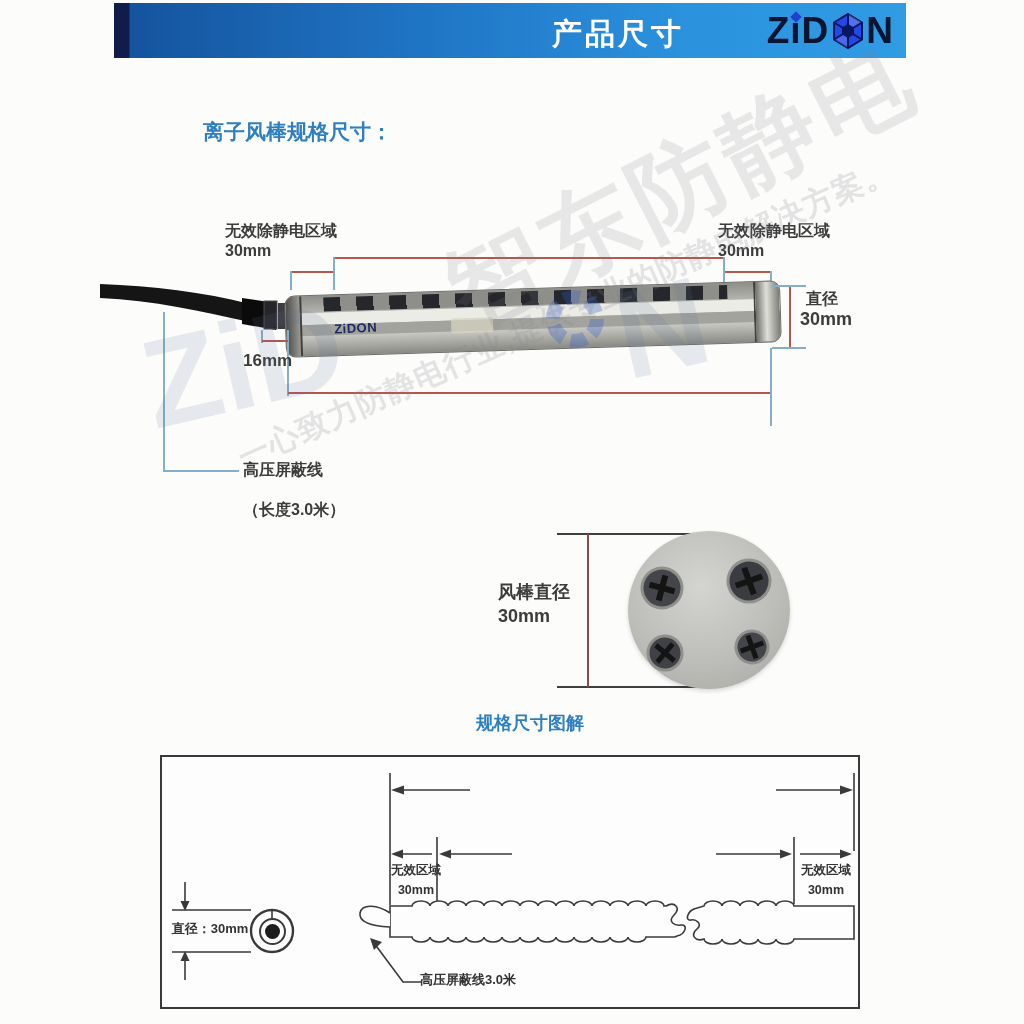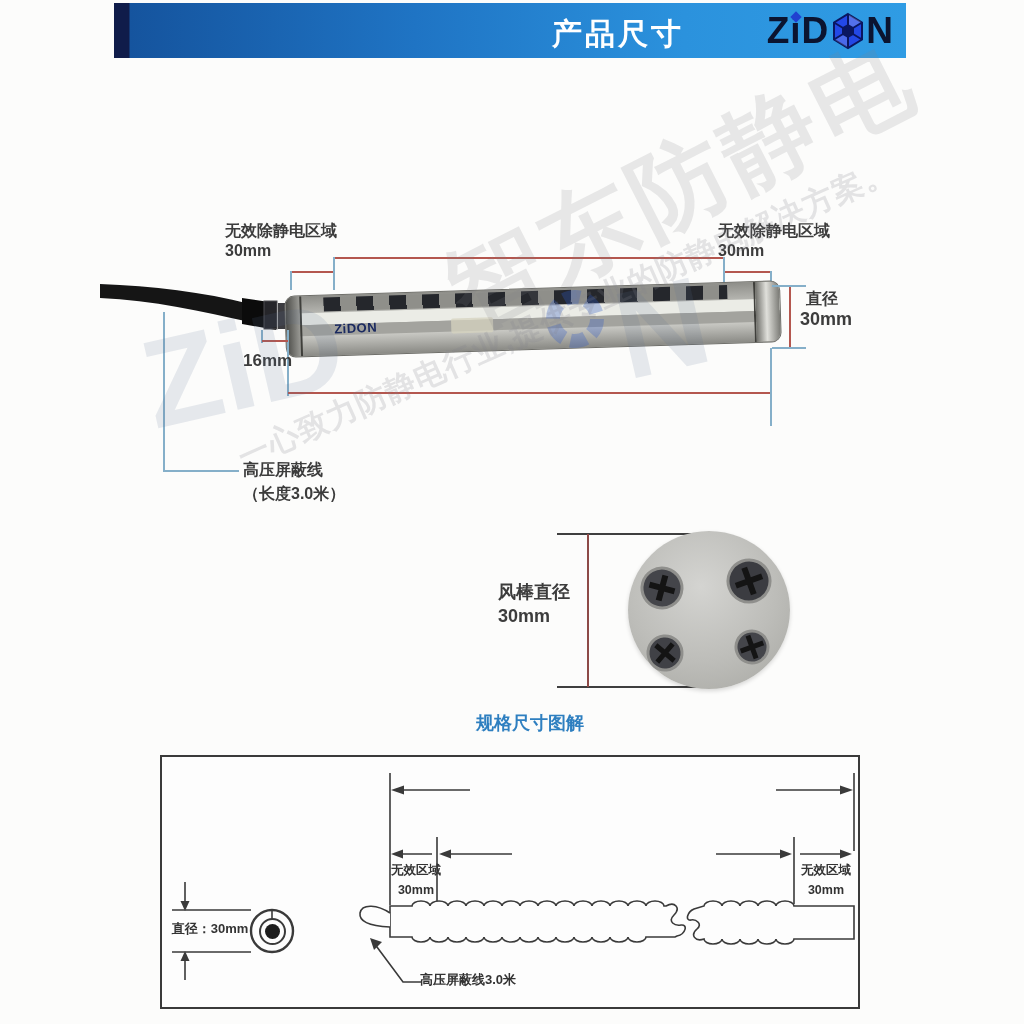--- a/index.html
+++ b/index.html
@@ -62,20 +62,21 @@
         <polygon points="17,2 31,10.5 31,27.5 17,36 3,27.5 3,10.5" fill="#2348e6" stroke="#0a1660" stroke-width="2"></polygon>
         <polygon points="17,2 31,10.5 17,19" fill="rgba(255,255,255,0.22)"></polygon>
         <polygon points="3,27.5 17,36 17,19" fill="rgba(255,255,255,0.18)"></polygon>
         <path d="M17,2 L17,19 M31,10.5 L17,19 M31,27.5 L17,19 M17,36 L17,19 M3,27.5 L17,19 M3,10.5 L17,19" stroke="#0a1660" stroke-width="2"></path>
         <polygon points="17,12 23,15.5 23,22.5 17,26 11,22.5 11,15.5" fill="#0a1660"></polygon>
       </svg>
       <span class="logo-letters">N</span>
     </div>
   </div>
 
+  <div class="abs heading" style="left:203px;top:118px;font-size:21px;">离子风棒规格尺寸：</div>
 
   <div class="abs lbl" style="left:225px;top:221px;width:125px;">
     <div>无效除静电区域</div>
     <div>30mm</div>
   </div>
   <div class="abs lbl" style="left:718px;top:221px;width:132px;">
     <div>无效除静电区域</div>
     <div>30mm</div>
   </div>
 
@@ -120,21 +121,21 @@
   <div class="abs rline" style="left:262px;top:340px;width:26px;"></div>
   <div class="abs lbl" style="left:243px;top:351px;font-size:17px;">16mm</div>
 
   <div class="abs rline" style="left:288px;top:392px;width:483px;"></div>
   <div class="abs bline" style="left:770px;top:348px;width:2px;height:78px;"></div>
 
   <div class="abs bline" style="left:163px;top:312px;width:2px;height:160px;"></div>
   <div class="abs bline" style="left:163px;top:470px;width:76px;height:2px;"></div>
   <div class="abs lbl" style="left:243px;top:460px;text-align:left;">
     <div>高压屏蔽线</div>
-    <div style="margin-top:4px;">（长度3.0米）</div>
+    <div style="margin-top:20px;">（长度3.0米）</div>
   </div>
 
   <div class="abs lbl" style="left:498px;top:580px;width:100px;font-size:18px;line-height:24px;">
     <div>风棒直径</div>
     <div>30mm</div>
   </div>
   <div class="abs inkline" style="left:557px;top:533px;width:155px;height:2px;"></div>
   <div class="abs inkline" style="left:557px;top:686px;width:155px;height:2px;"></div>
   <div class="abs maroonline" style="left:587px;top:534px;width:2px;height:153px;"></div>
   <div id="disc" class="abs">

